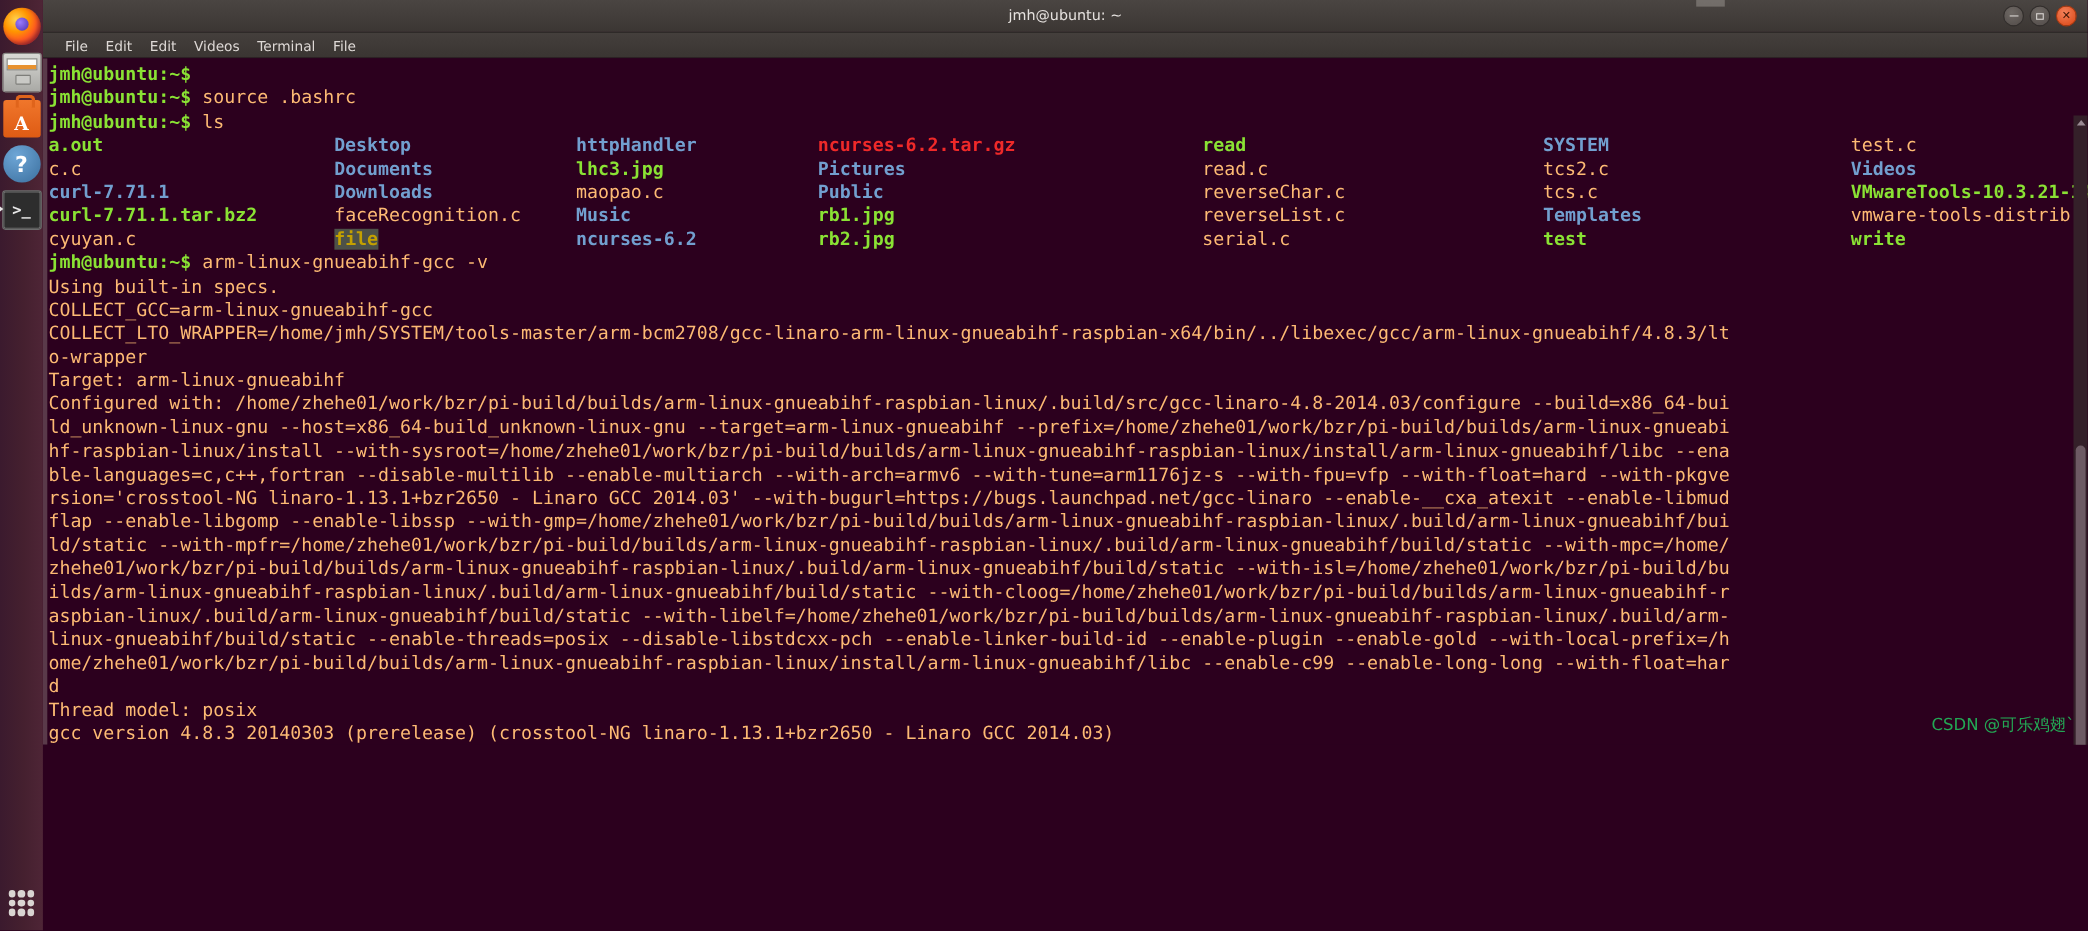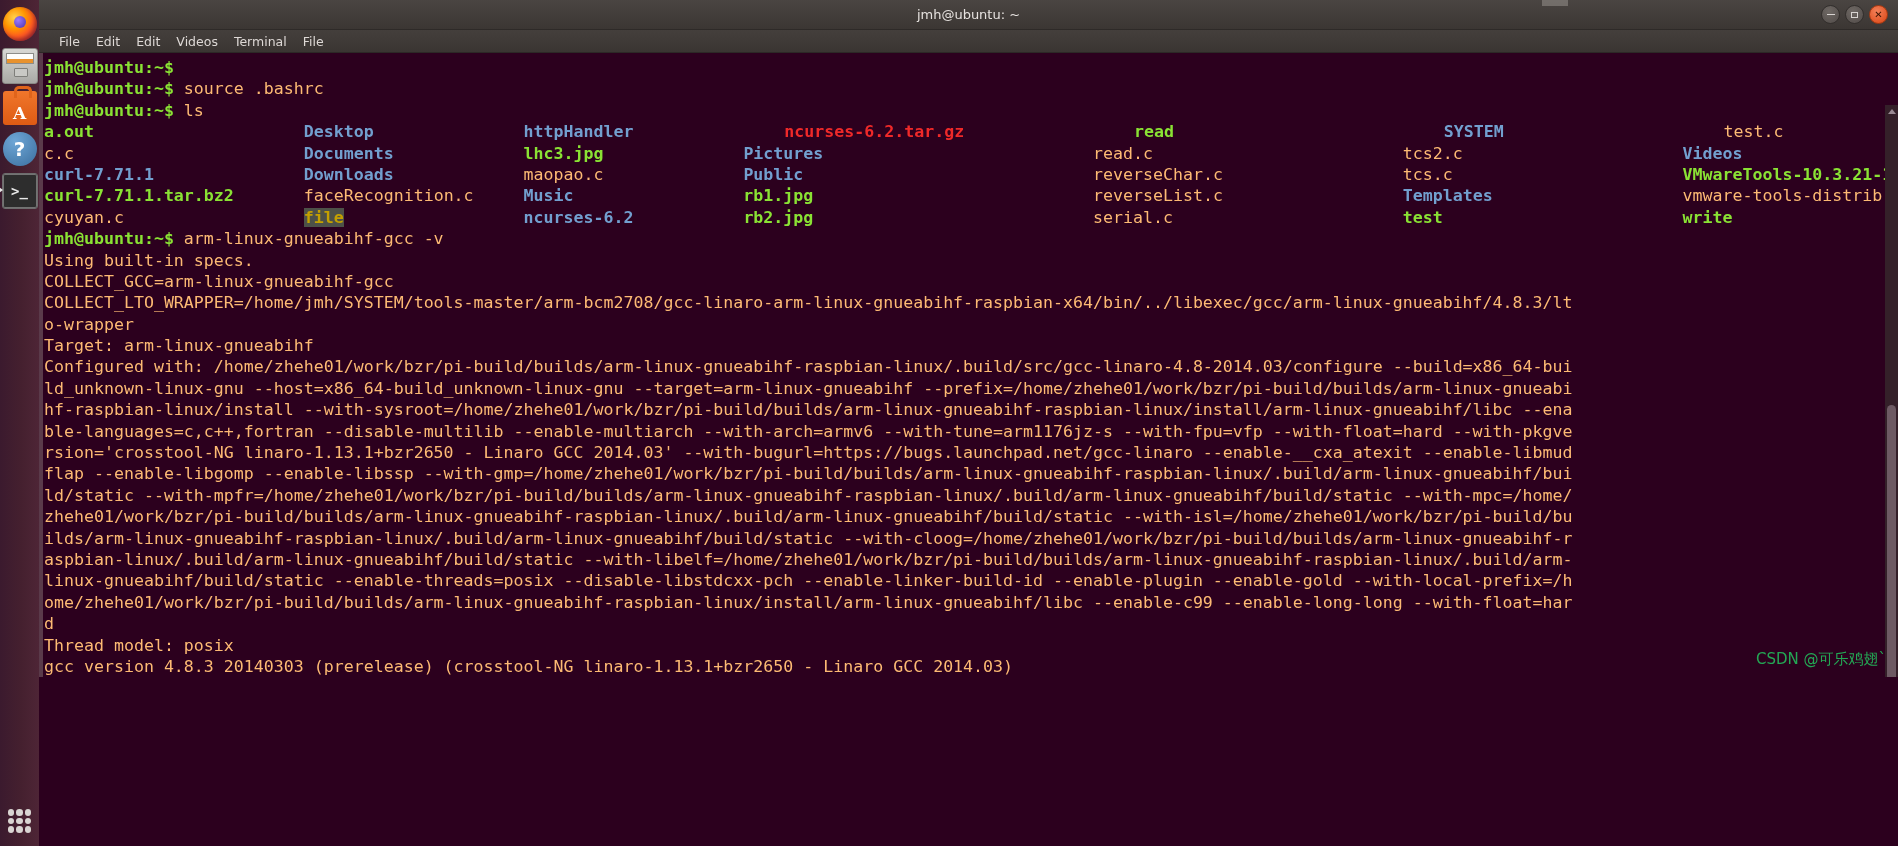--- a/index.html
+++ b/index.html
@@ -148,21 +148,21 @@
     font-size: 16.6px;
     line-height: 21.4px;
     letter-spacing: 0px;
     color: #ffffff;
     white-space: pre;
   }
   .line { height: 21.4px; white-space: pre; }
 
   .c-green   { color: #8ae234; font-weight: bold; }
   .c-blue    { color: #729fcf; font-weight: bold; }
-  .c-red     { color: #ef2929; font-weight: bold; margin-left: 41px; }
+  .c-red     { color: #ef2929; font-weight: bold; }
   .c-white   { color: #fdba74; }
   .c-yellow-hl {
     color: #c4a000; background: #4d5148; font-weight: bold;
   }
 
   
   .scrollbar {
     position: absolute; right: 0; top: 52px;
     width: 13px; height: 794px; background: #342029;
     z-index: 20;

